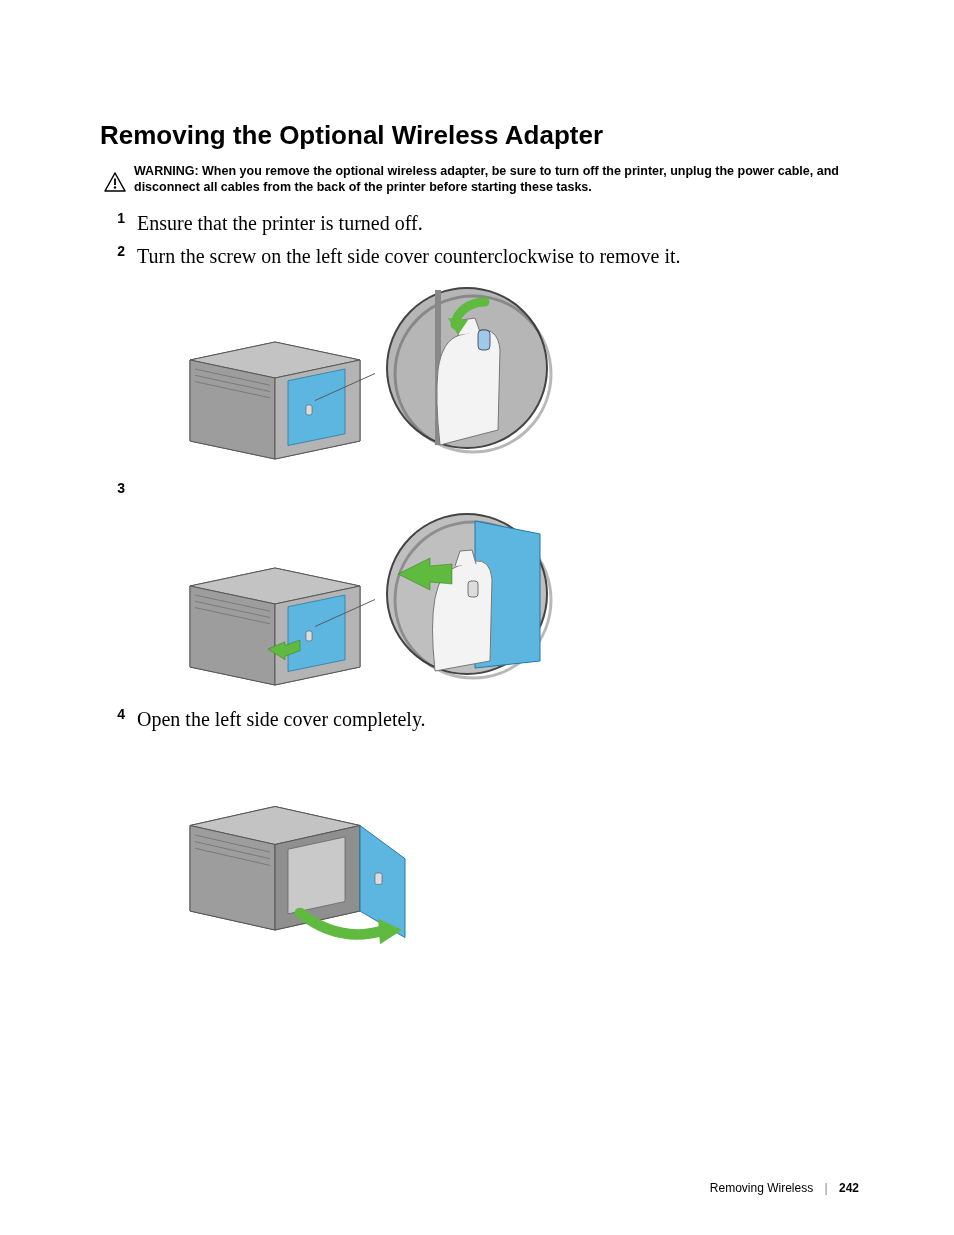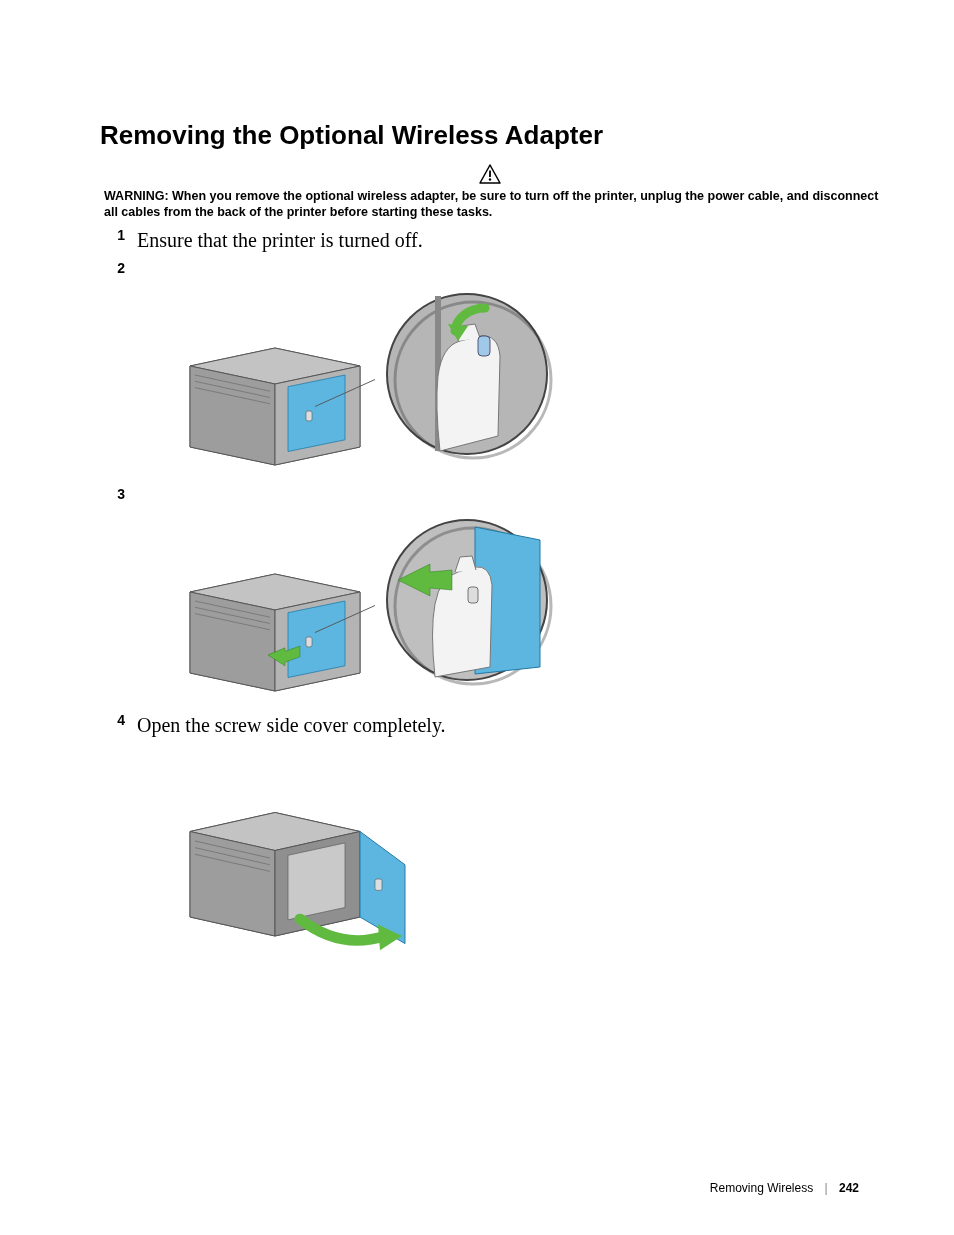--- a/index.html
+++ b/index.html
@@ -18,24 +18,23 @@
   }
   .heading {
     font-family: 'Arial Narrow', Arial, sans-serif;
     font-weight: bold;
     font-size: 26px;
     letter-spacing: 0px;
     margin: 0 0 12px 0;
   }
   .warning-block {
     display: flex;
-    align-items: center;
+    align-items: flex-end;
     margin-left: 4px;
-    margin-bottom: 6px;
-    flex-direction: column;
+    margin-bottom: 14px;
   }
   .warning-icon-wrap {
     flex: 0 0 auto;
     margin-right: 8px;
     margin-top: 1px;
   }
   .warning-text {
     font-family: Arial, Helvetica, sans-serif;
     font-size: 12.5px;
     font-weight: bold;
@@ -122,20 +121,21 @@
 
   <div class="ol-wrap">
 
     <div class="step">
       <div class="step-num">1</div>
       <div class="step-text">Ensure that the printer is turned off.</div>
     </div>
 
     <div class="step">
       <div class="step-num">2</div>
+      <div class="step-text">Turn the screw on the left side cover counterclockwise to remove it.</div>
     </div>
 
     <div class="figure" aria-label="Printer with screw being turned counterclockwise on left cover">
       <svg class="printer" width="195" height="150" viewBox="0 0 195 150">
 
         <polygon points="10,50 95,30 180,50 180,140 95,160 10,140" fill="#a9aaa9" stroke="#555" stroke-width="1" transform="scale(1,0.9)"></polygon>
 
         <polygon points="10,50 95,30 180,50 95,70" fill="#c2c3c2" stroke="#555" stroke-width="1" transform="scale(1,0.9)"></polygon>
 
         <polygon points="10,50 95,70 95,160 10,140" fill="#9c9d9c" stroke="#555" stroke-width="1" transform="scale(1,0.9)"></polygon>
@@ -196,21 +196,21 @@
         <path d="M 75 60 L 80 45 L 92 44 L 96 58" fill="#f3f3f3" stroke="#777" stroke-width="1"></path>
 
         <rect x="88" y="75" width="10" height="16" rx="3" fill="#ddd" stroke="#555" stroke-width="0.8"></rect>
 
         <polygon points="18,68 50,52 50,60 72,58 72,78 50,76 50,84" fill="#5fba3f" stroke="#2e7a1a" stroke-width="0.5"></polygon>
       </svg>
     </div>
 
     <div class="step">
       <div class="step-num">4</div>
-      <div class="step-text">Open the screw side cover completely.</div>
+      <div class="step-text">Open the left side cover completely.</div>
     </div>
 
     <div class="figure-small" aria-label="Printer with left side cover opened completely">
       <svg class="printer" width="230" height="180" viewBox="0 0 230 180">
         <polygon points="10,50 95,30 180,50 180,140 95,160 10,140" fill="#a9aaa9" stroke="#555" stroke-width="1" transform="scale(1,0.95)"></polygon>
         <polygon points="10,50 95,30 180,50 95,70" fill="#c2c3c2" stroke="#555" stroke-width="1" transform="scale(1,0.95)"></polygon>
         <polygon points="10,50 95,70 95,160 10,140" fill="#9c9d9c" stroke="#555" stroke-width="1" transform="scale(1,0.95)"></polygon>
         <line x1="15" y1="60" x2="90" y2="78" stroke="#6f6f6f" stroke-width="0.8" transform="scale(1,0.95)"></line>
         <line x1="15" y1="67" x2="90" y2="85" stroke="#6f6f6f" stroke-width="0.8" transform="scale(1,0.95)"></line>
         <line x1="15" y1="74" x2="90" y2="92" stroke="#6f6f6f" stroke-width="0.8" transform="scale(1,0.95)"></line>

